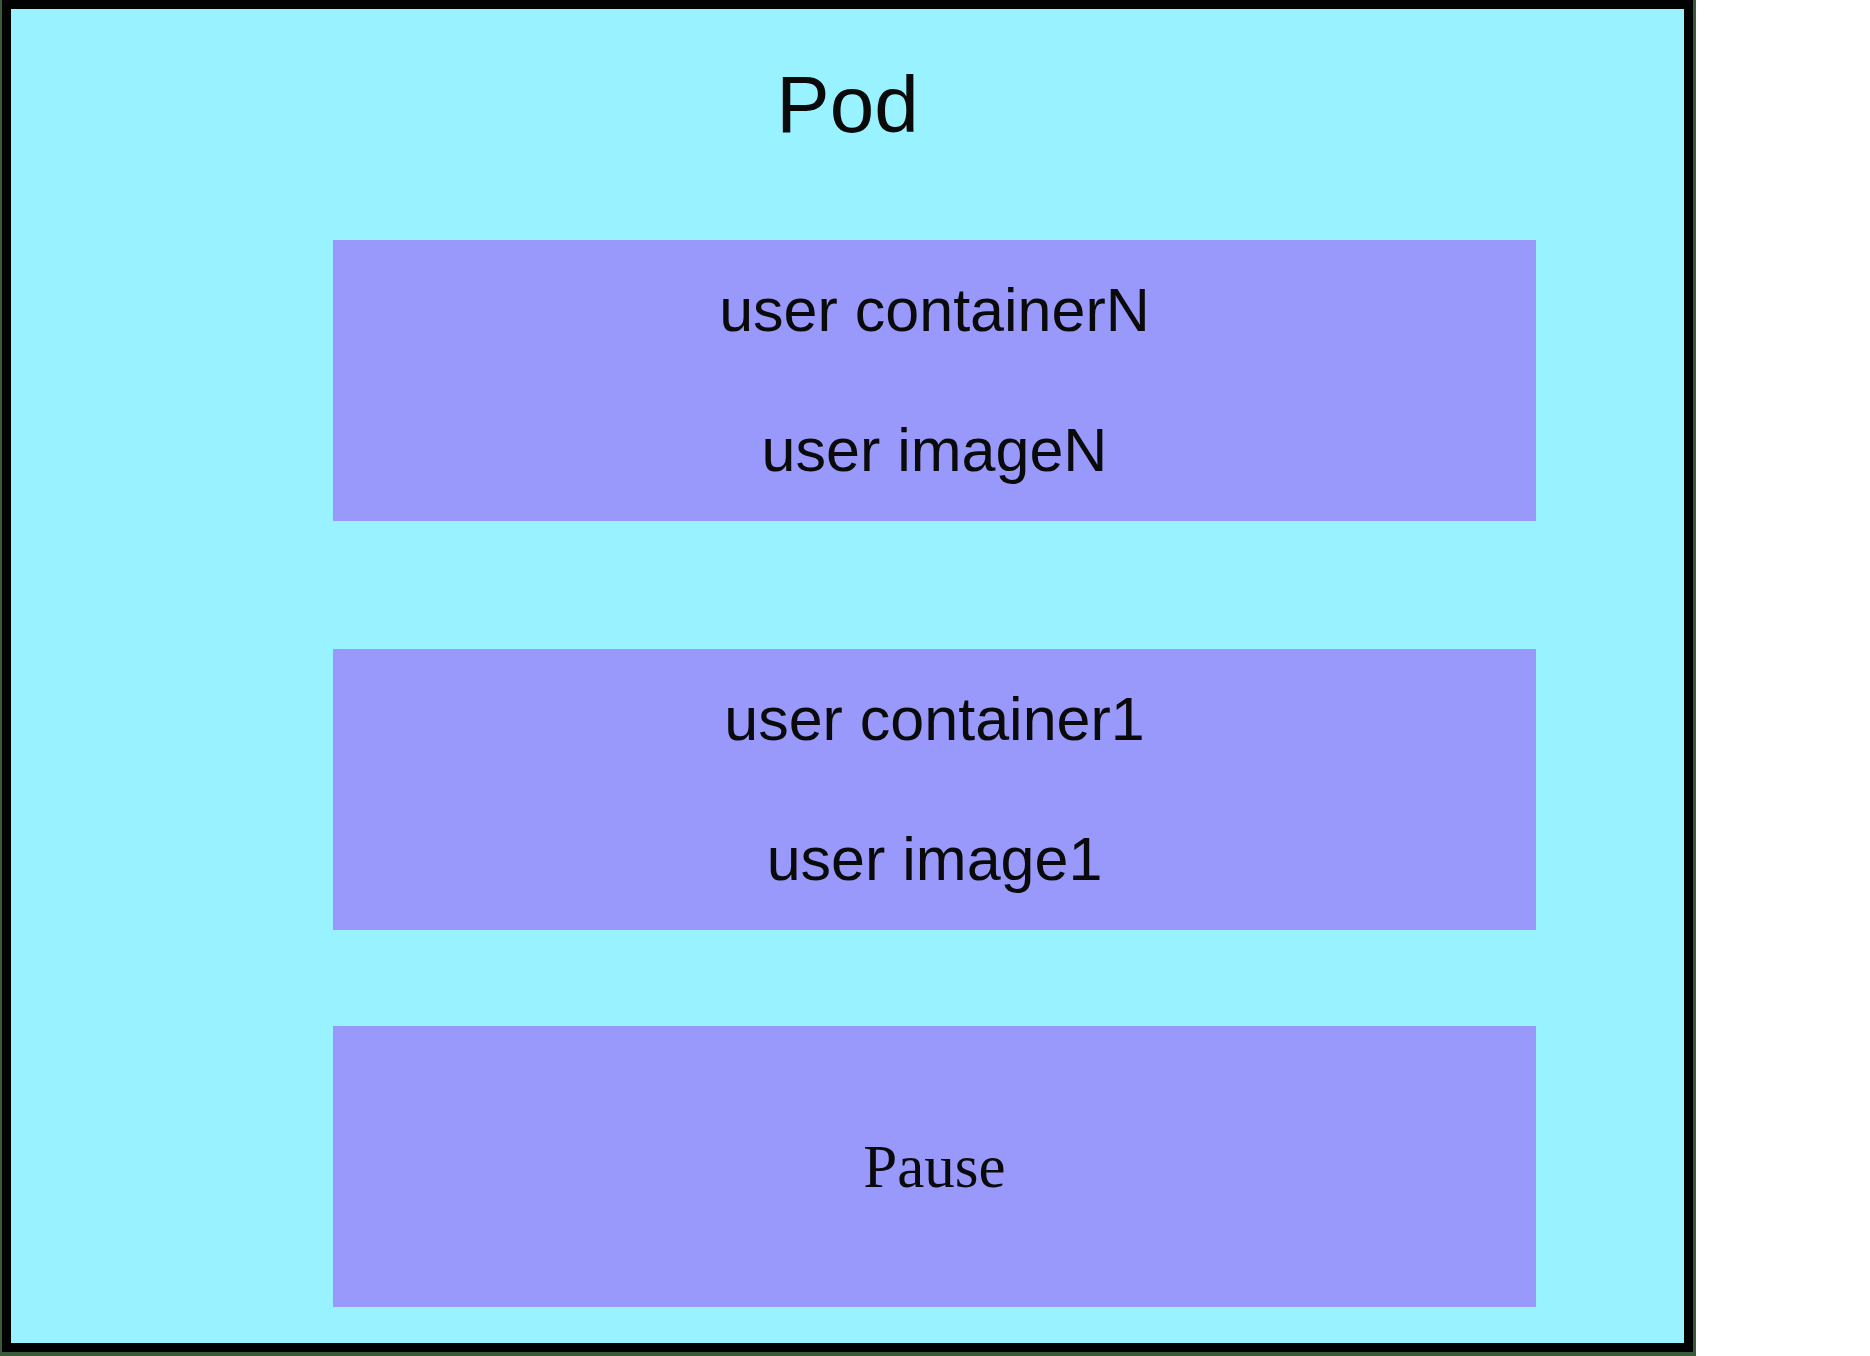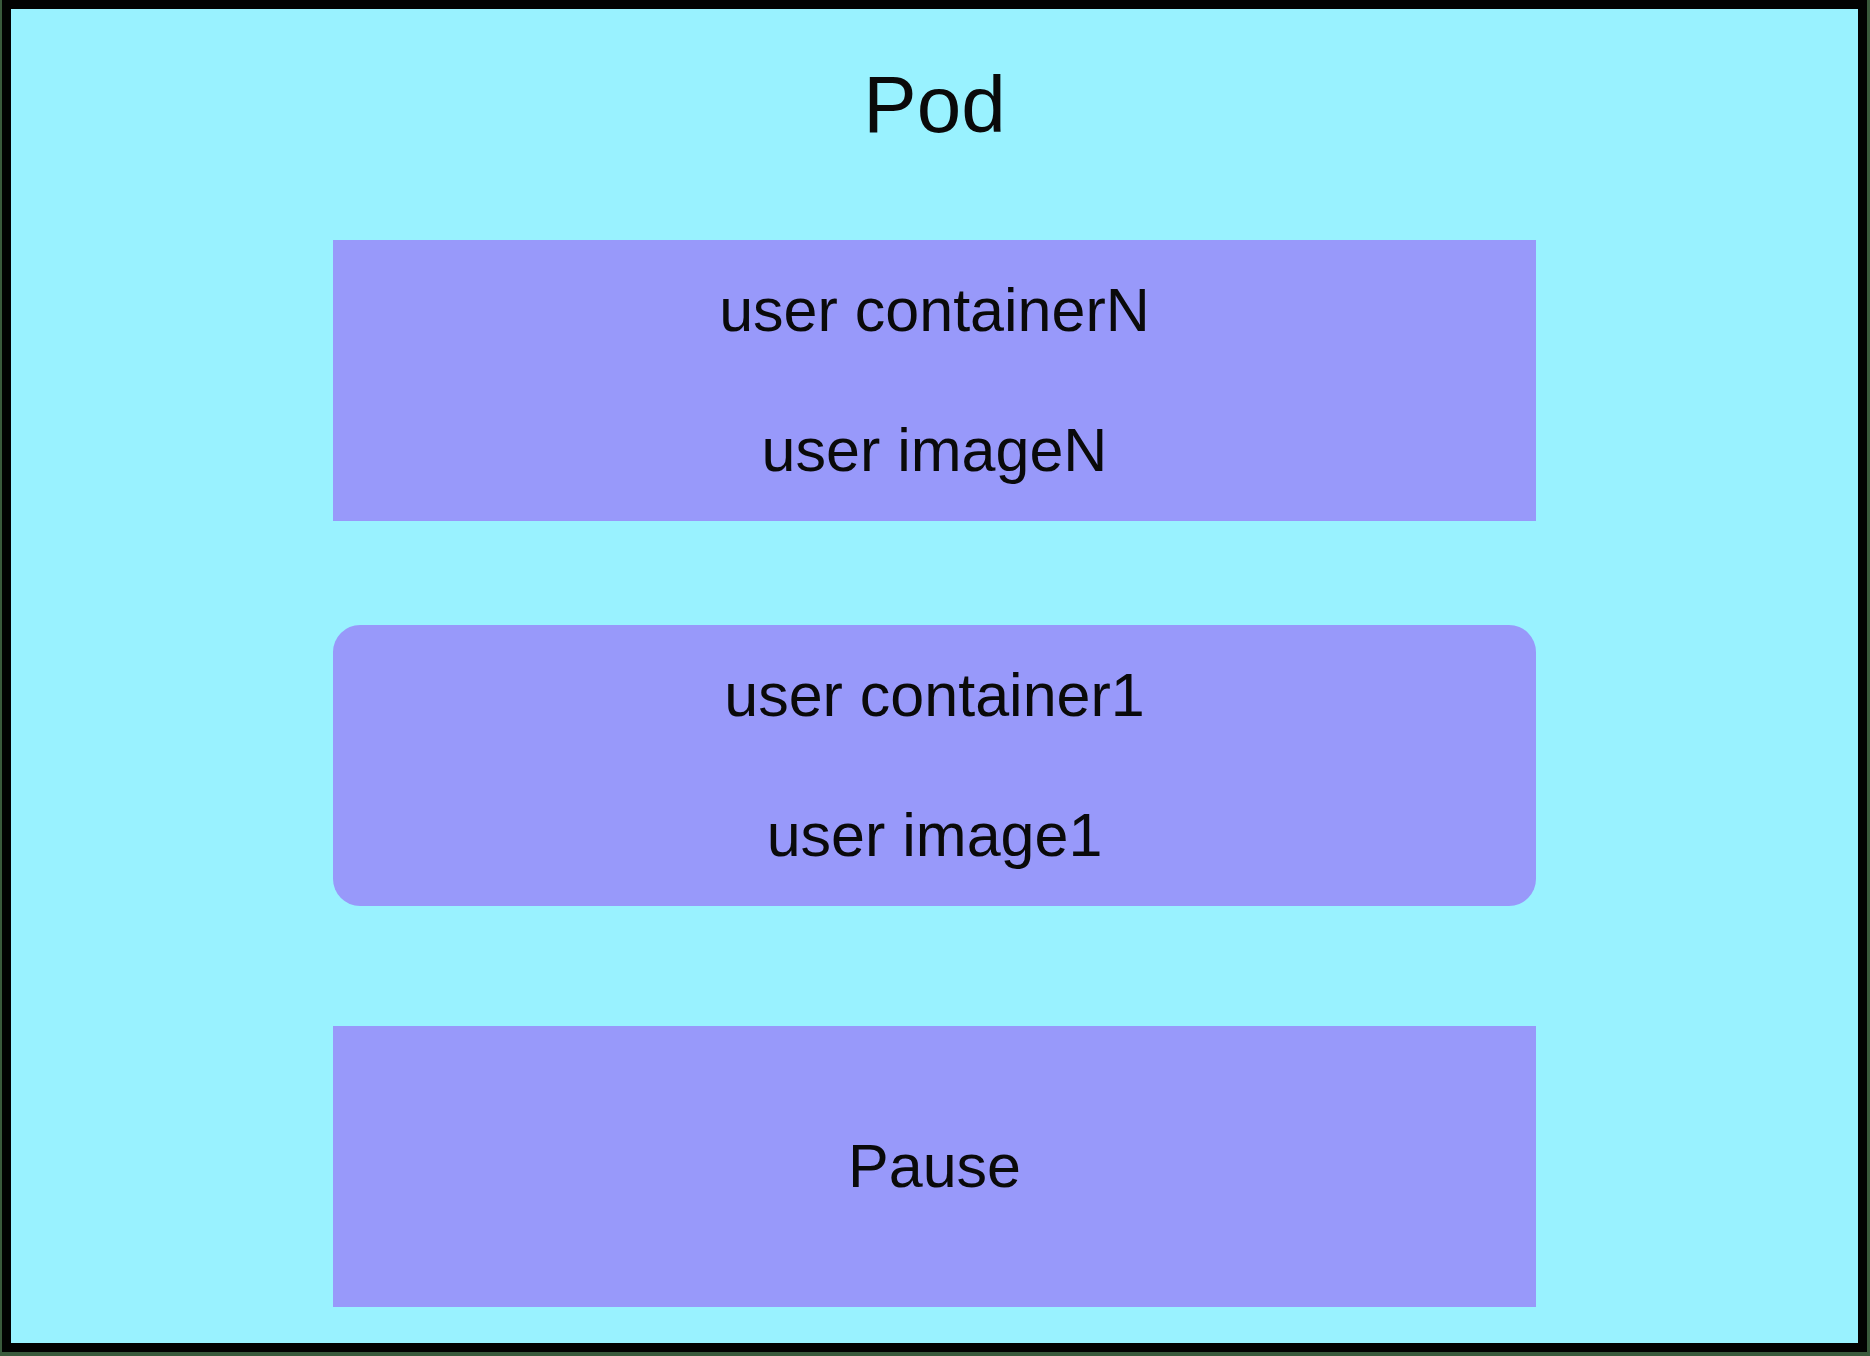--- a/index.html
+++ b/index.html
@@ -7,21 +7,21 @@
     padding: 0;
   }
   body {
     width: 1870px;
     height: 1356px;
     font-family: "Liberation Sans", sans-serif;
     overflow: hidden;
   }
   .page {
     position: relative;
-    width: 1870px;
+    width: 1696px;
     height: 1356px;
     background: #3a5a3c; 
   }
   .pod-frame {
     position: absolute;
     left: 2px;
     top: 0px;
     right: 3px;
     bottom: 4px;
     background: #99f2ff; 
@@ -53,22 +53,22 @@
     display: flex;
     align-items: center;
     justify-content: center;
     font-size: 61px;
     line-height: 1;
     color: #0a0a0a;
     white-space: nowrap;
     text-align: right;
   }
   .box-top { top: 231px; }
-  .box-middle { top: 616px; border-radius: 27px; }
-  .box-bottom { top: 1017px; }
+  .box-middle { top: 640px; }
+  .box-bottom { top: 1017px; font-family: Liberation Serif, serif; }
 </style>
 </head>
 <body>
 
 <div class="page">
   <div class="pod-frame">
 
     <div class="pod-title">Pod</div>
 
     <div class="container-box box-top">

